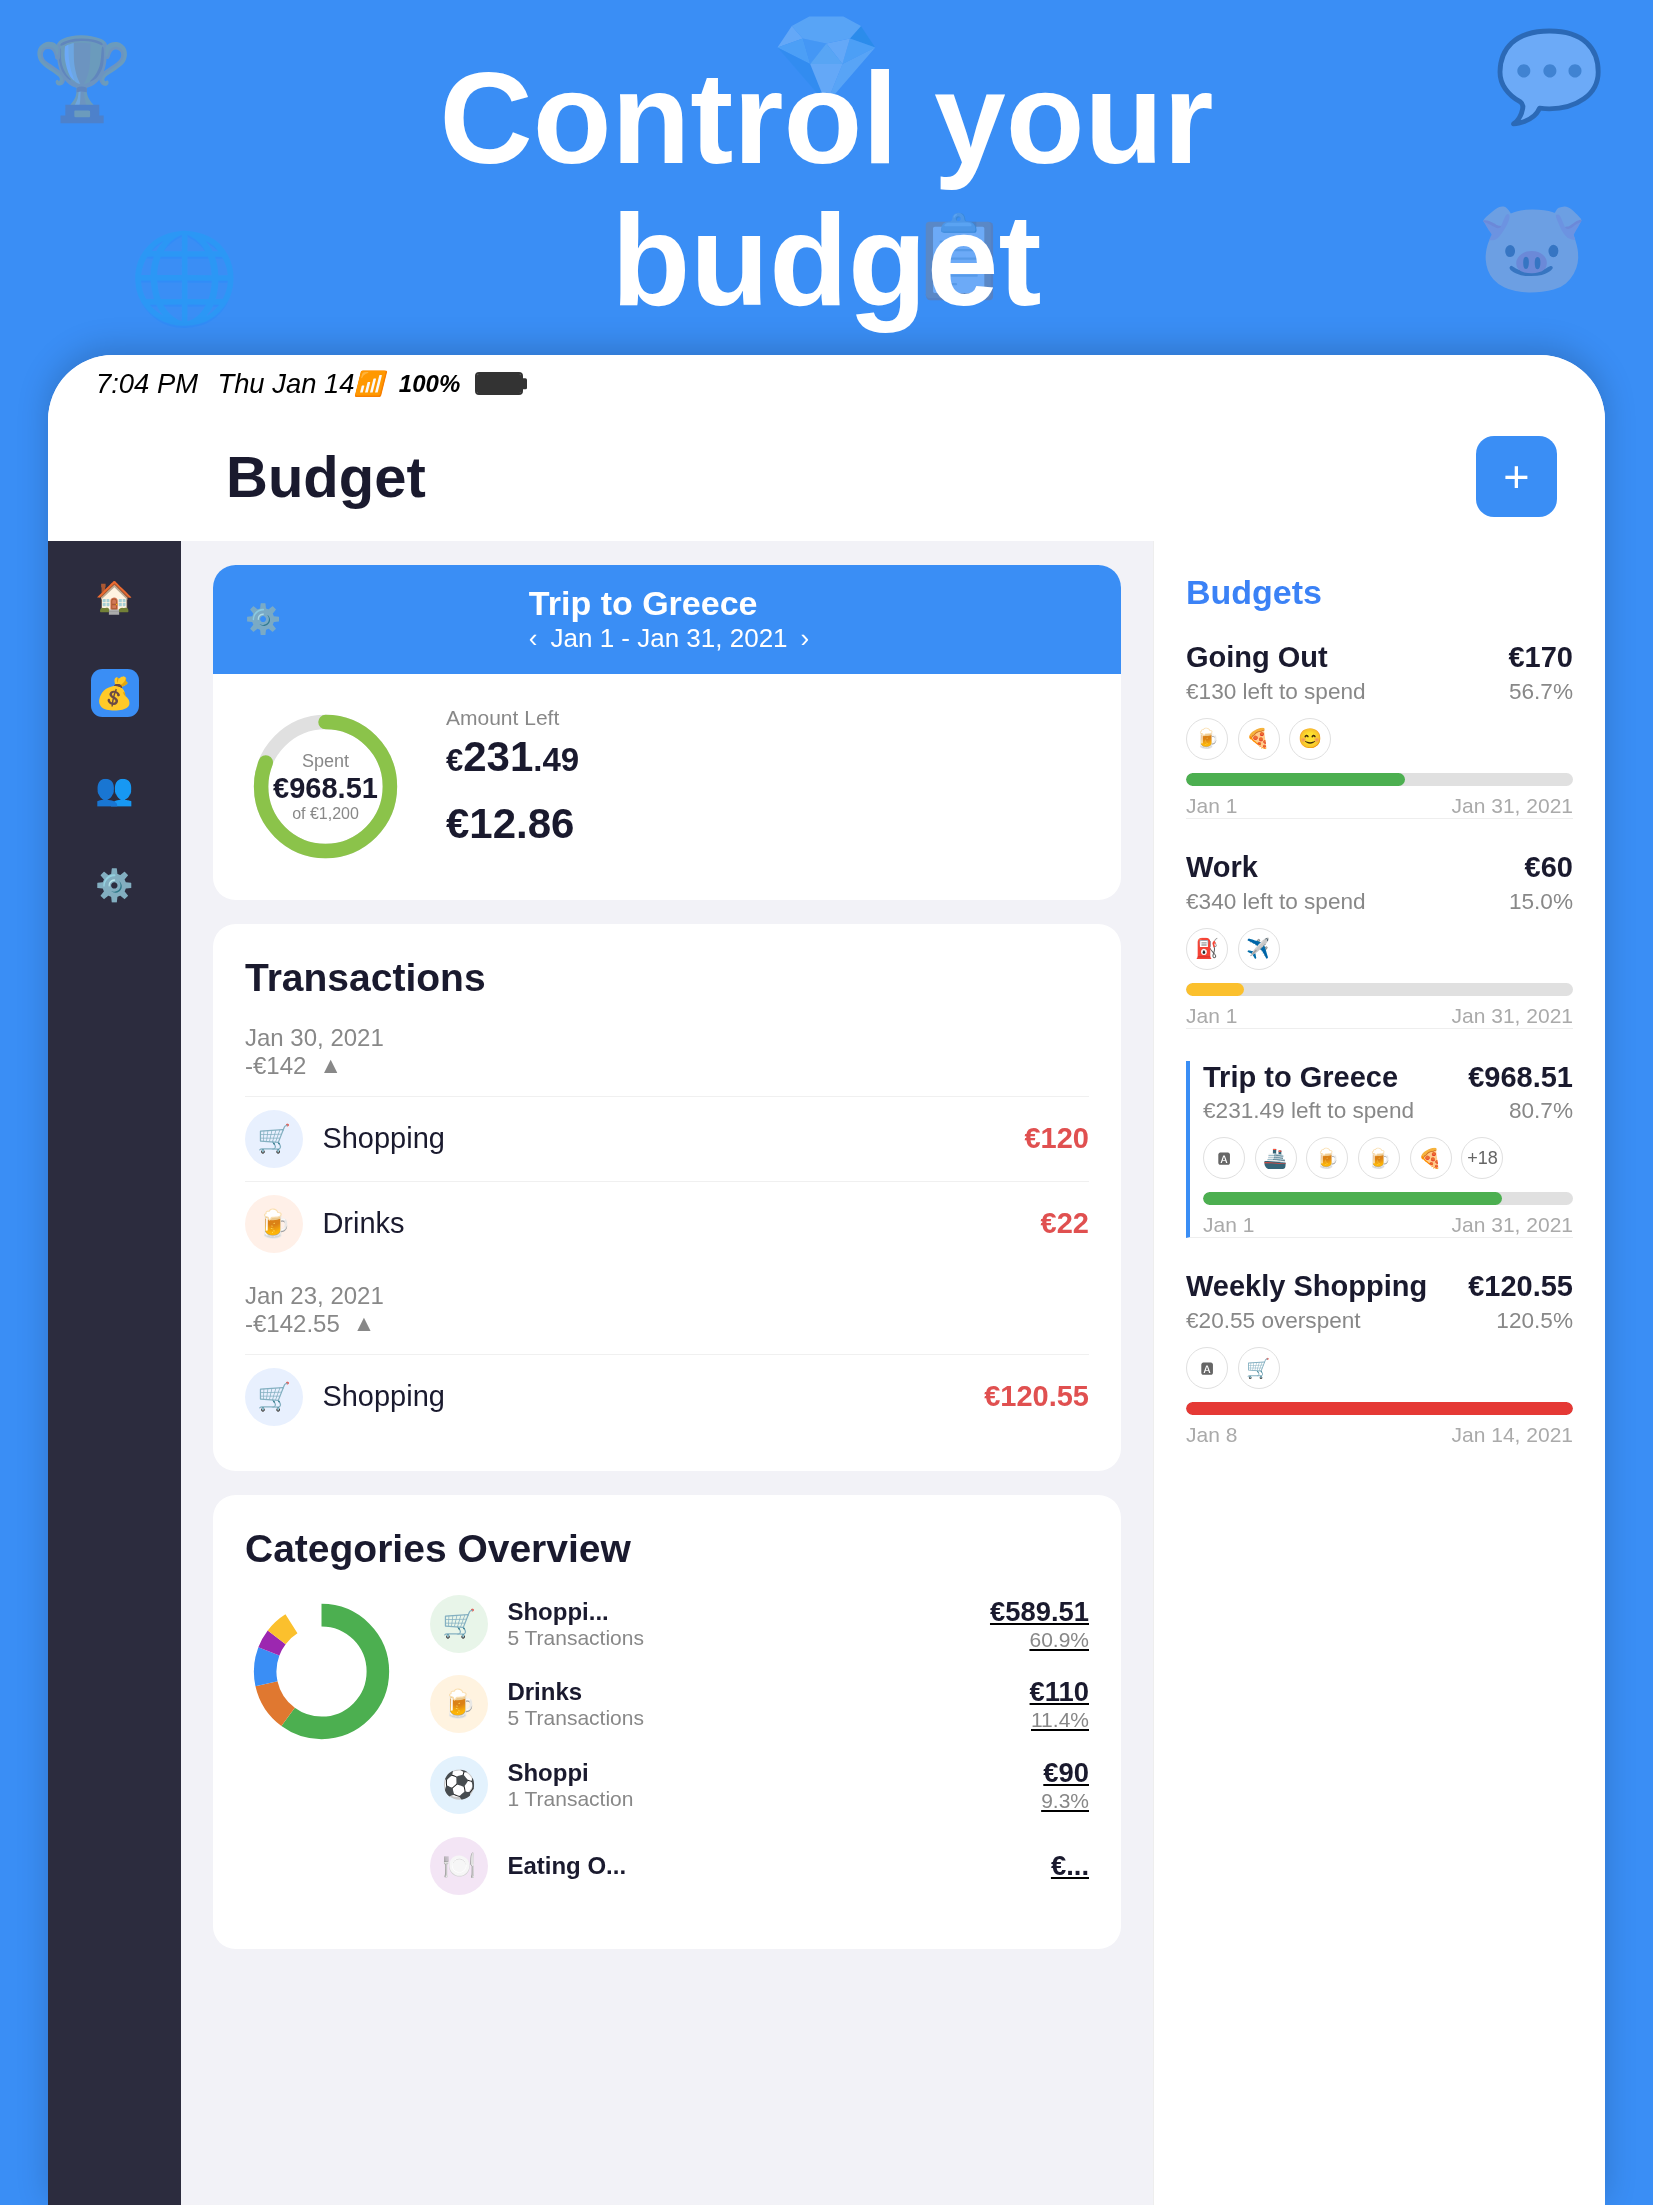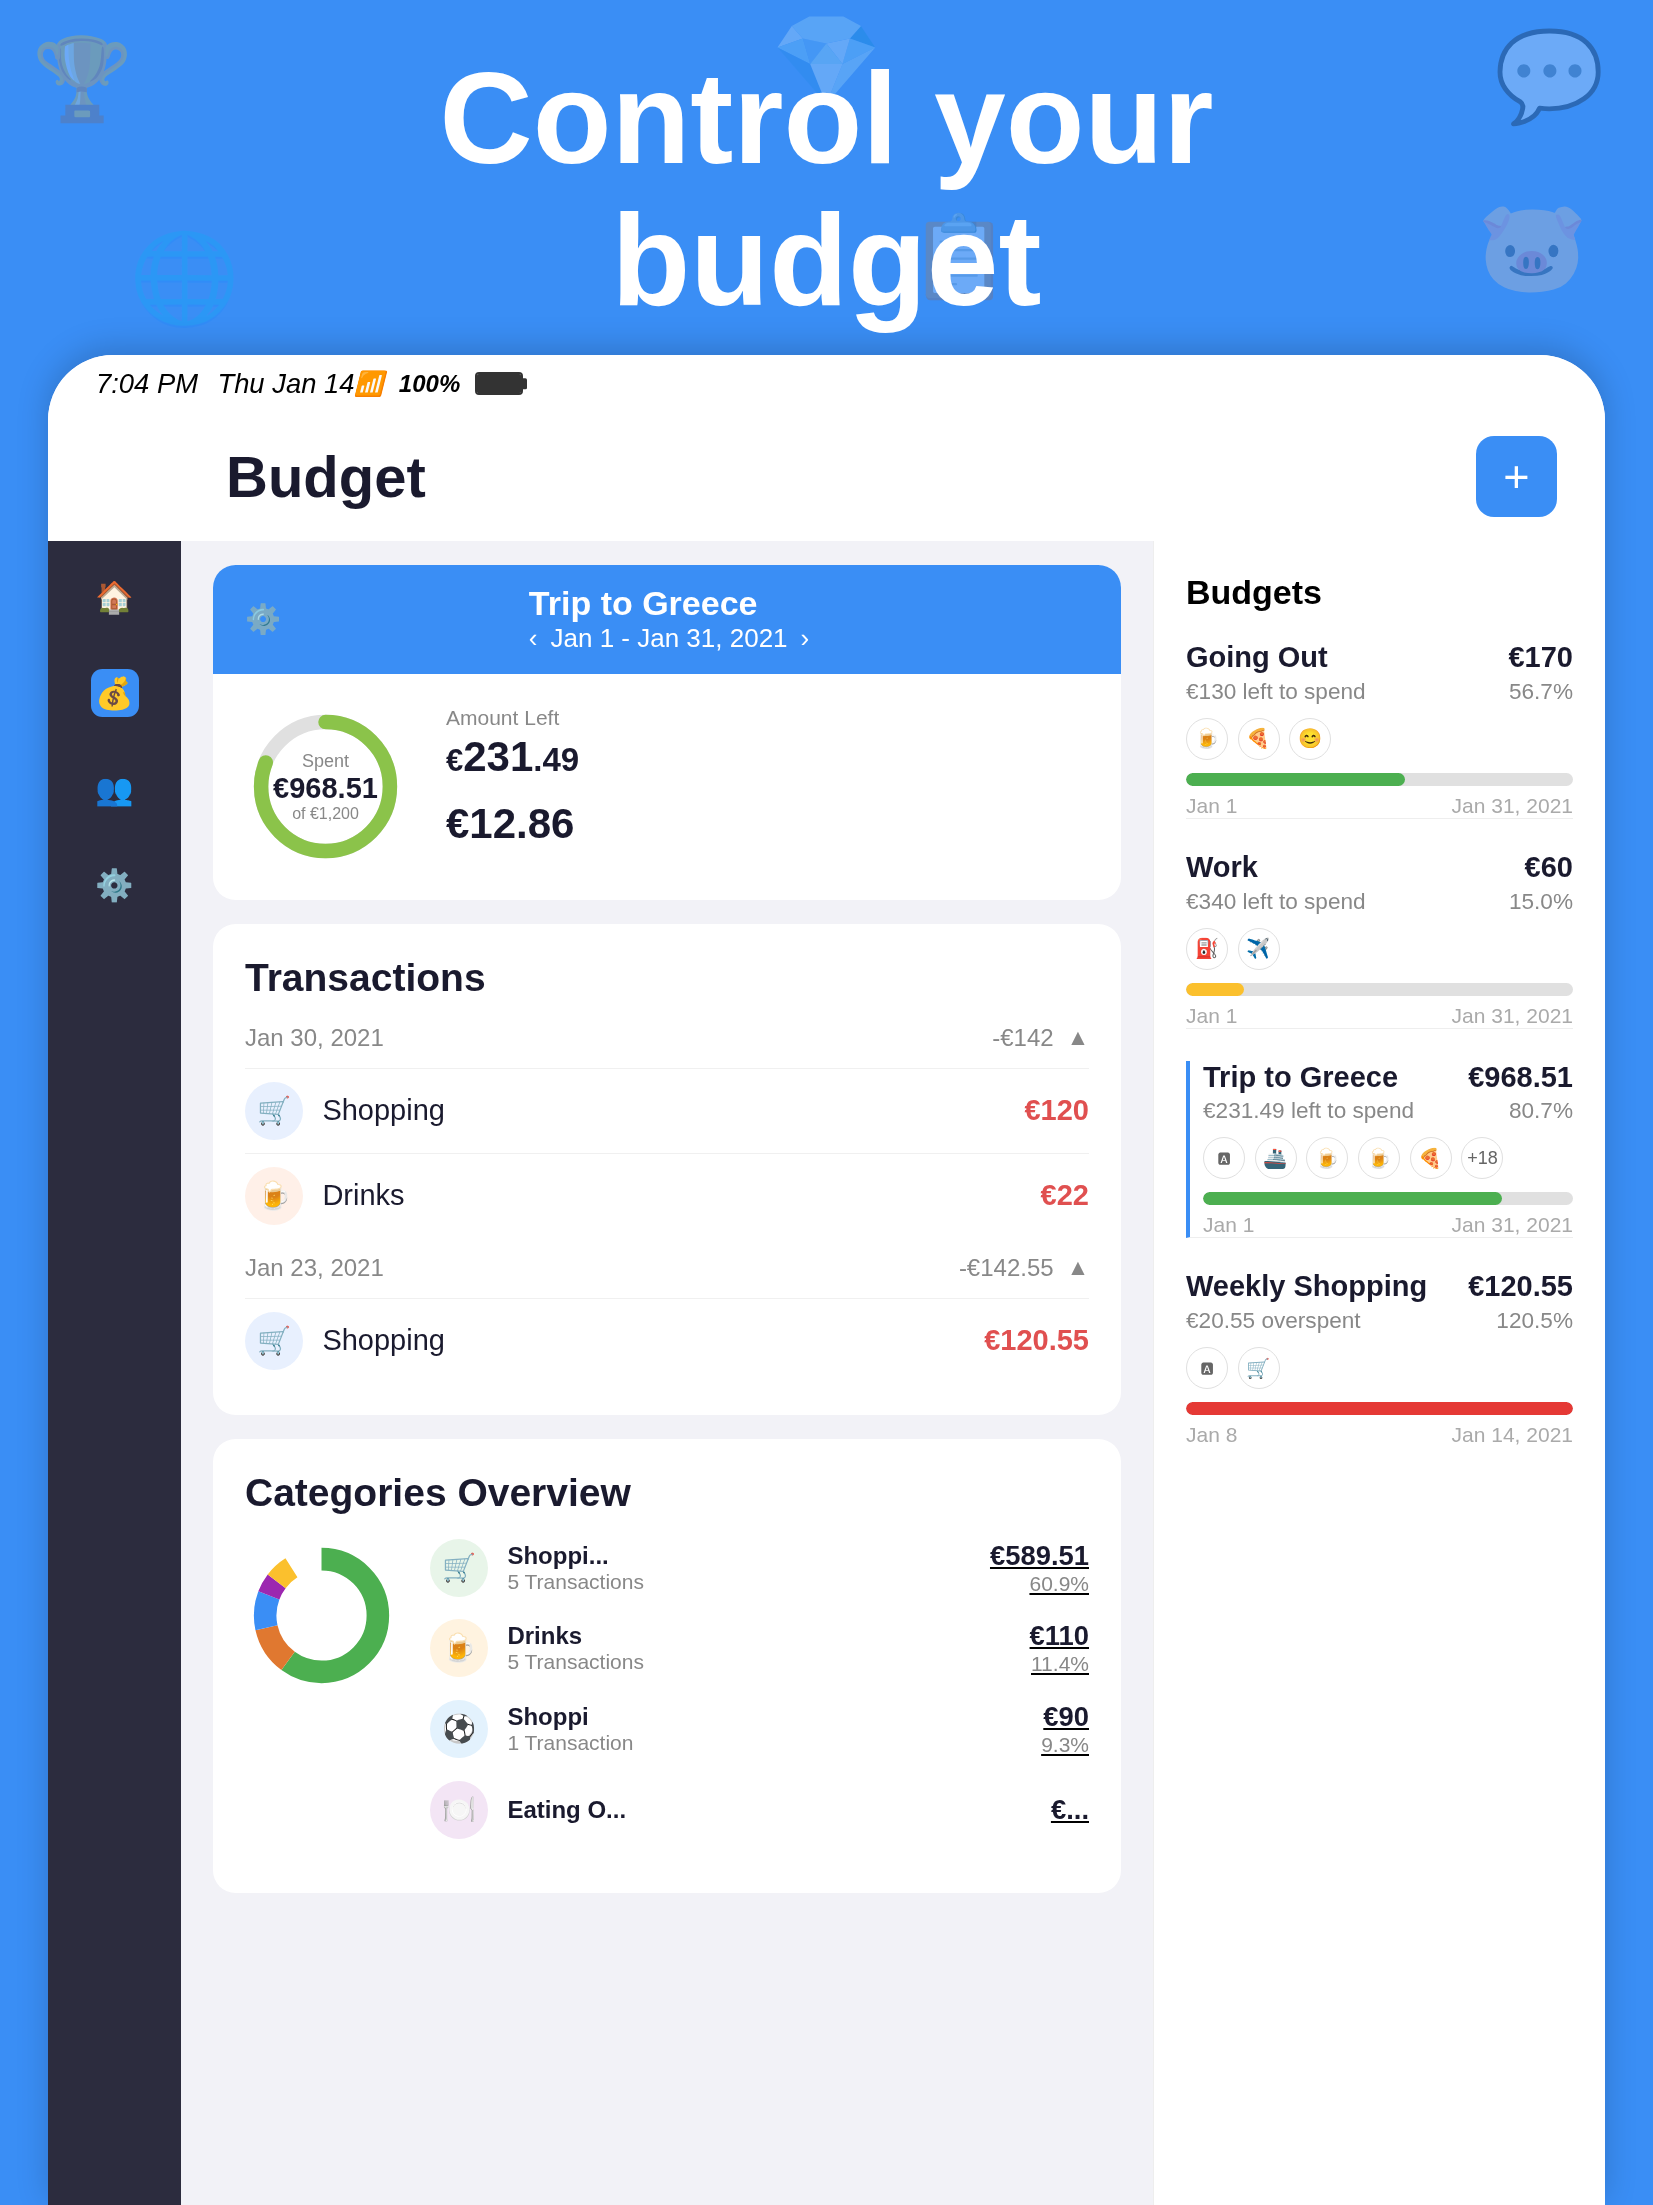--- a/index.html
+++ b/index.html
@@ -257,24 +257,25 @@
     }
     .transactions-card {
       background: white;
       border-radius: 22.6px;
       padding: 32px;
       margin-bottom: 24px;
     }
     .trans-group-header {
       display: flex;
       justify-content: space-between;
-      align-items: flex-end;
+      align-items: flex-start;
       margin-bottom: 16px;
       color: #888;
       font-size: 24px;
+      flex-direction: column;
     }
     .trans-group-total {
       display: flex;
       align-items: center;
       gap: 13px;
     }
     .chevron-up {
       color: #888;
       font-size: 22.6px;
     }
@@ -371,21 +372,21 @@
       width: 452px;
       background: white;
       overflow-y: auto;
       padding: 32px;
       flex-shrink: 0;
       border-left: 0.8px solid #eee;
     }
     .budgets-title {
       font-size: 34px;
       font-weight: 700;
-      color: #000000;
+      color: #3b82f6;
       margin-bottom: 29px;
     }
 
     .budget-item {
       margin-bottom: 32px;
       border-bottom: 0.8px solid #eee;
     }
     .budget-item:last-child { border-bottom: none; }
     .budget-item-header {
       display: flex;

